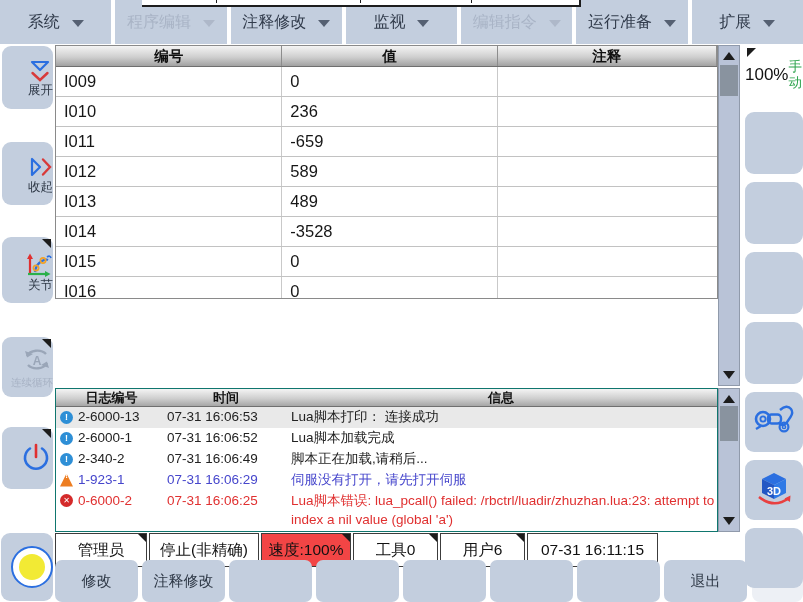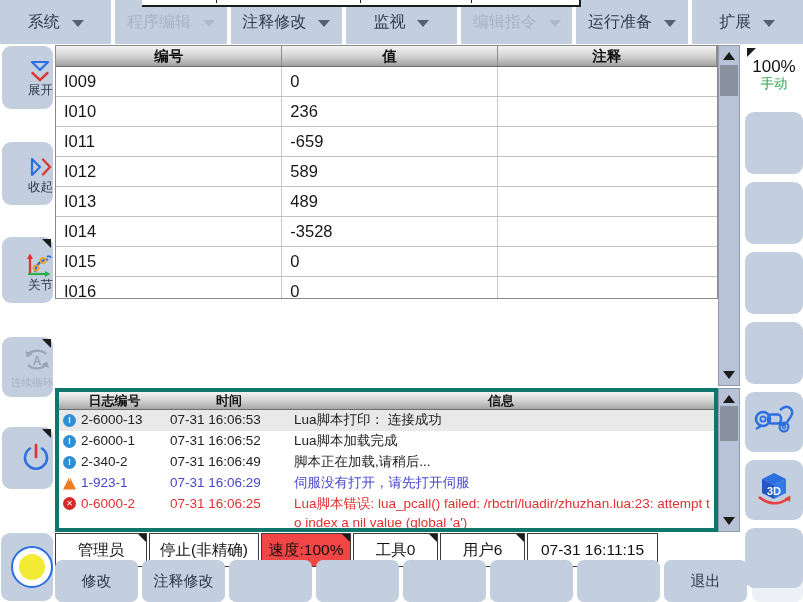--- a/index.html
+++ b/index.html
@@ -58,21 +58,21 @@
   #log-scroll{left:718px;top:388px;width:22px;height:144px;}
   .sarrow{position:absolute;left:0;right:0;height:16px;display:flex;align-items:center;justify-content:center;}
   .sarrow.up{top:2px;} .sarrow.down{bottom:2px;}
   .tri-up{width:0;height:0;border-left:6px solid transparent;border-right:6px solid transparent;border-bottom:8px solid #1c1c1c;}
   .tri-down{width:0;height:0;border-left:6px solid transparent;border-right:6px solid transparent;border-top:8px solid #1c1c1c;}
   .sthumb{position:absolute;left:1px;right:1px;background:#89939f;}
   #main-thumb{top:19px;height:31px;} #log-thumb{top:17px;height:35px;}
 
   
   .log-table{position:absolute;left:55px;top:388px;width:663px;height:144px;background:#fff;
-             border:4px solid #0f766e;box-sizing:border-box;overflow:hidden;}
+             border:1px solid #0f766e;box-sizing:border-box;overflow:hidden;}
   .log-head{display:flex;height:17px;background:linear-gradient(180deg,#f4f4f4 0%,#cfcfcf 55%,#a6a6a6 100%);
             border-bottom:1px solid #6f6f6f;}
   .log-head .hcell{font-size:13px;font-weight:bold;color:#111;display:flex;align-items:center;justify-content:center;}
   .lw0{width:111px;} .lw1{width:118px;} .lw2{flex:1;}
   .lrow{display:flex;align-items:flex-start;font-size:13.5px;color:#222;line-height:20px;min-height:21px;}
   .lrow.selected{background:#e9e9e9;}
   .lrow.warning{color:#4646cc;}
   .lrow.error{color:#e03030;line-height:19px;}
   .lcell-code{width:111px;display:flex;align-items:center;gap:5px;padding-left:4px;box-sizing:border-box;}
   .lcell-time{width:118px;}
@@ -94,21 +94,21 @@
   #st-speed{width:90px;background:#f24545;} #st-tool{width:85px;} #st-frame{width:85px;} #st-time{width:131px;}
 
   
   .bottombar{position:absolute;left:55px;top:560px;width:692px;height:42px;display:flex;gap:4px;}
   .fkey{flex:1;background:#c3cede;border-radius:7px;display:flex;align-items:center;justify-content:center;
         font-size:15px;color:#2e3846;}
   .partial-btn{position:absolute;left:752px;top:567px;width:51px;height:35px;background:#edf0f5;border-radius:8px;}
 
   
   .rbtn{position:absolute;left:745px;width:58px;background:#c3cede;border-radius:9px;}
-  #r-speed{top:46px;height:57px;background:#fff;display:flex;flex-direction:column;align-items:center;
+  #r-speed{top:46px;height:57px;background:#fff;display:flex;flex-direction:row;align-items:center;
            justify-content:center;gap:0;}
   #r-speed .pct{font-size:17px;color:#111;line-height:19px;}
   #r-speed .mode{font-size:13.5px;color:#2ea44e;line-height:16px;}
   #r-e1{top:112px;height:62px;} #r-e2{top:182px;height:62px;} #r-e3{top:252px;height:62px;}
   #r-e4{top:322px;height:62px;}
   #r-hand{top:392px;height:60px;display:flex;align-items:center;justify-content:center;}
   #r-3d{top:460px;height:60px;display:flex;align-items:center;justify-content:center;}
   #r-e5{top:528px;height:60px;}
 </style>
 </head>

